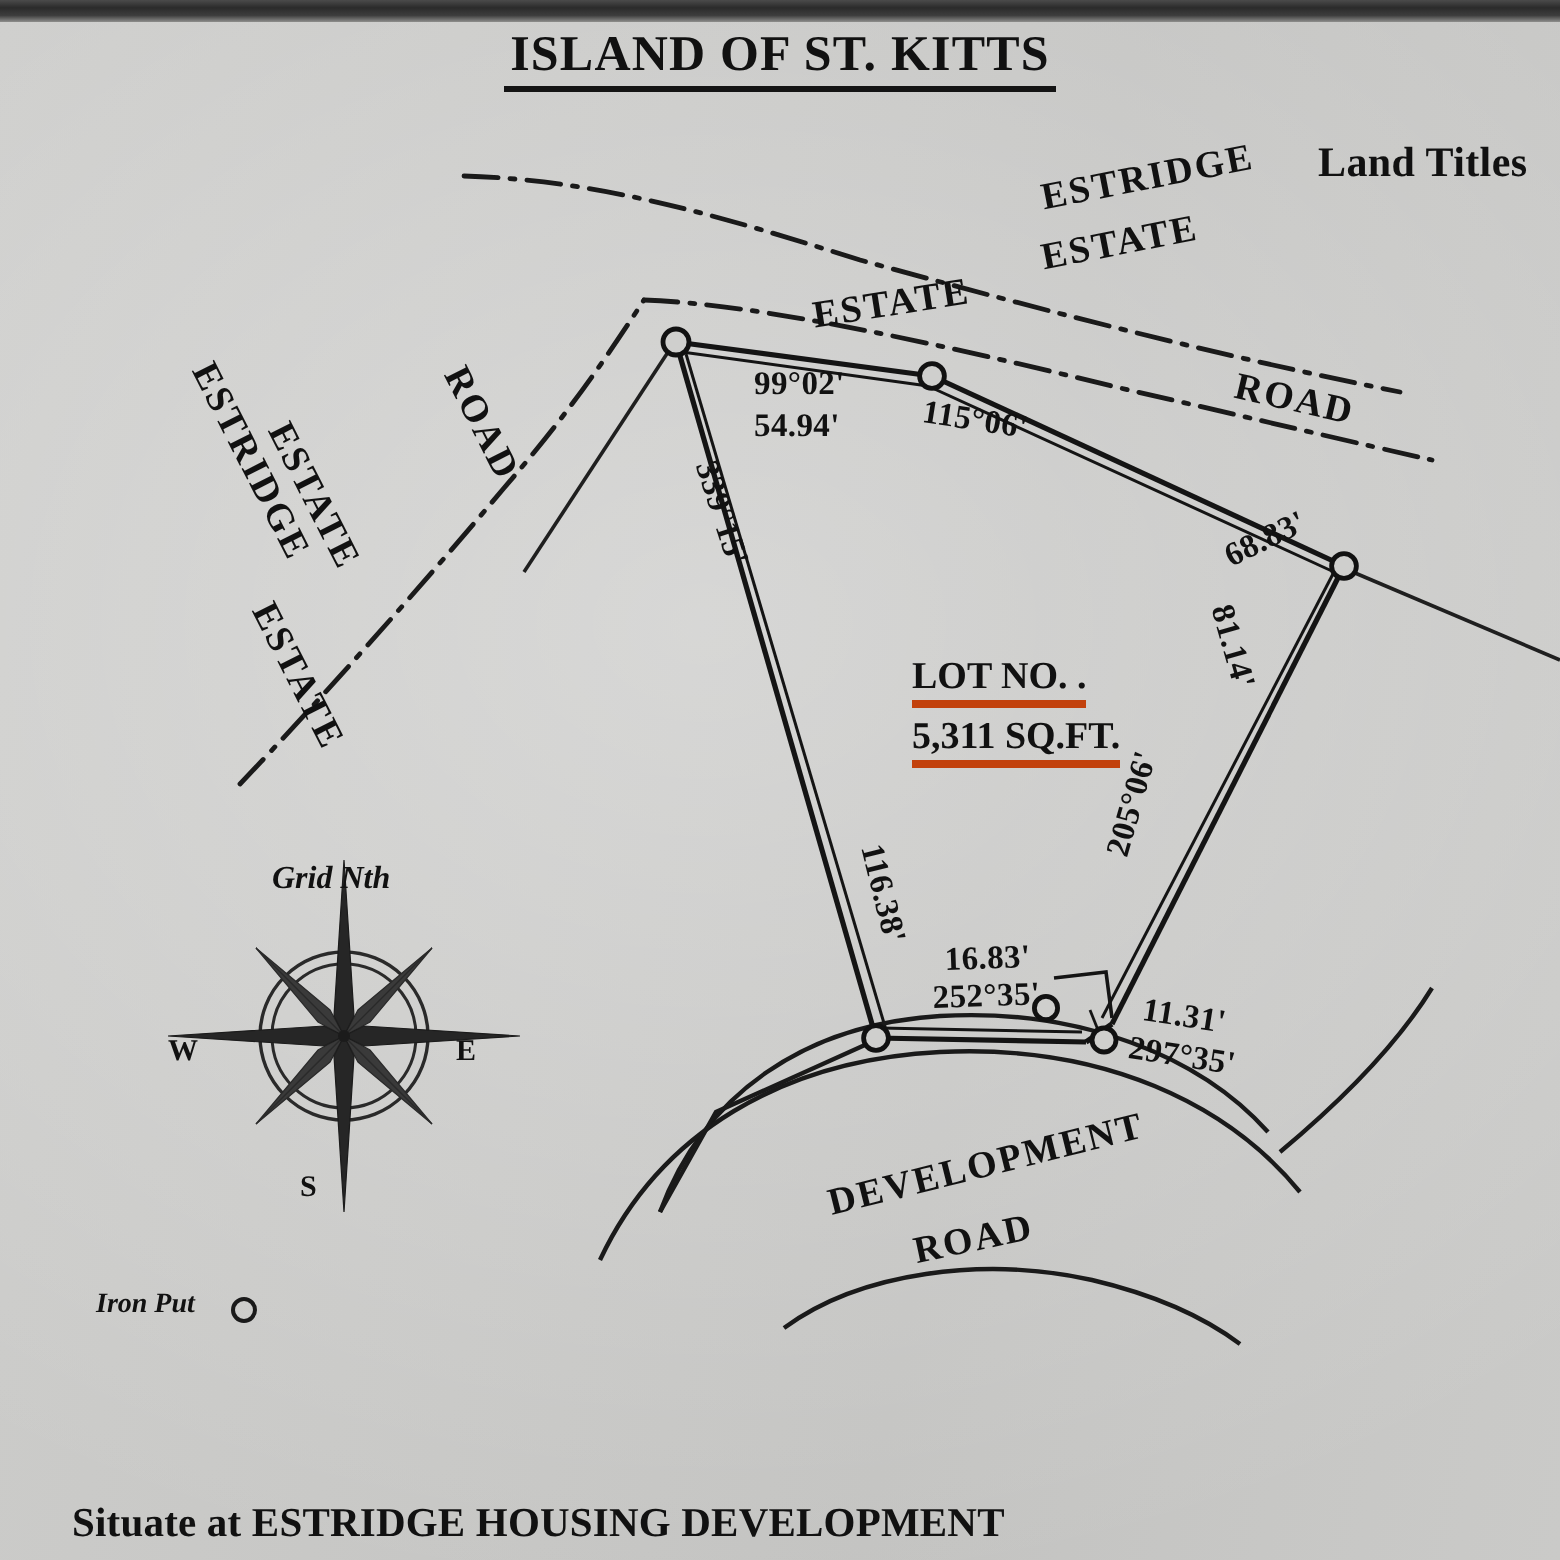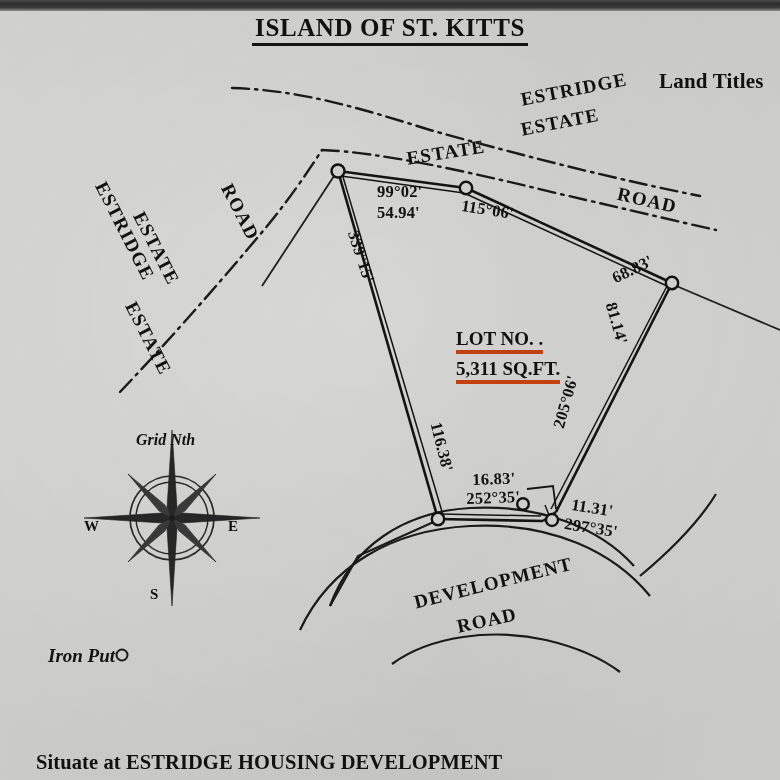--- a/index.html
+++ b/index.html
@@ -101,21 +101,21 @@
   }
   .dir-letter {
     position: absolute;
     font-weight: bold;
     font-size: 15px;
   }
   .legend-text {
     position: absolute;
     font-style: italic;
     font-weight: bold;
-    font-size: 19px;
+    font-size: 14px;
     white-space: nowrap;
   }
   svg { position: absolute; left: 0; top: 0; overflow: visible; }
 </style>
 </head>
 <body>
 
 <div id="page">
 
   <div id="paper-tone"></div>

